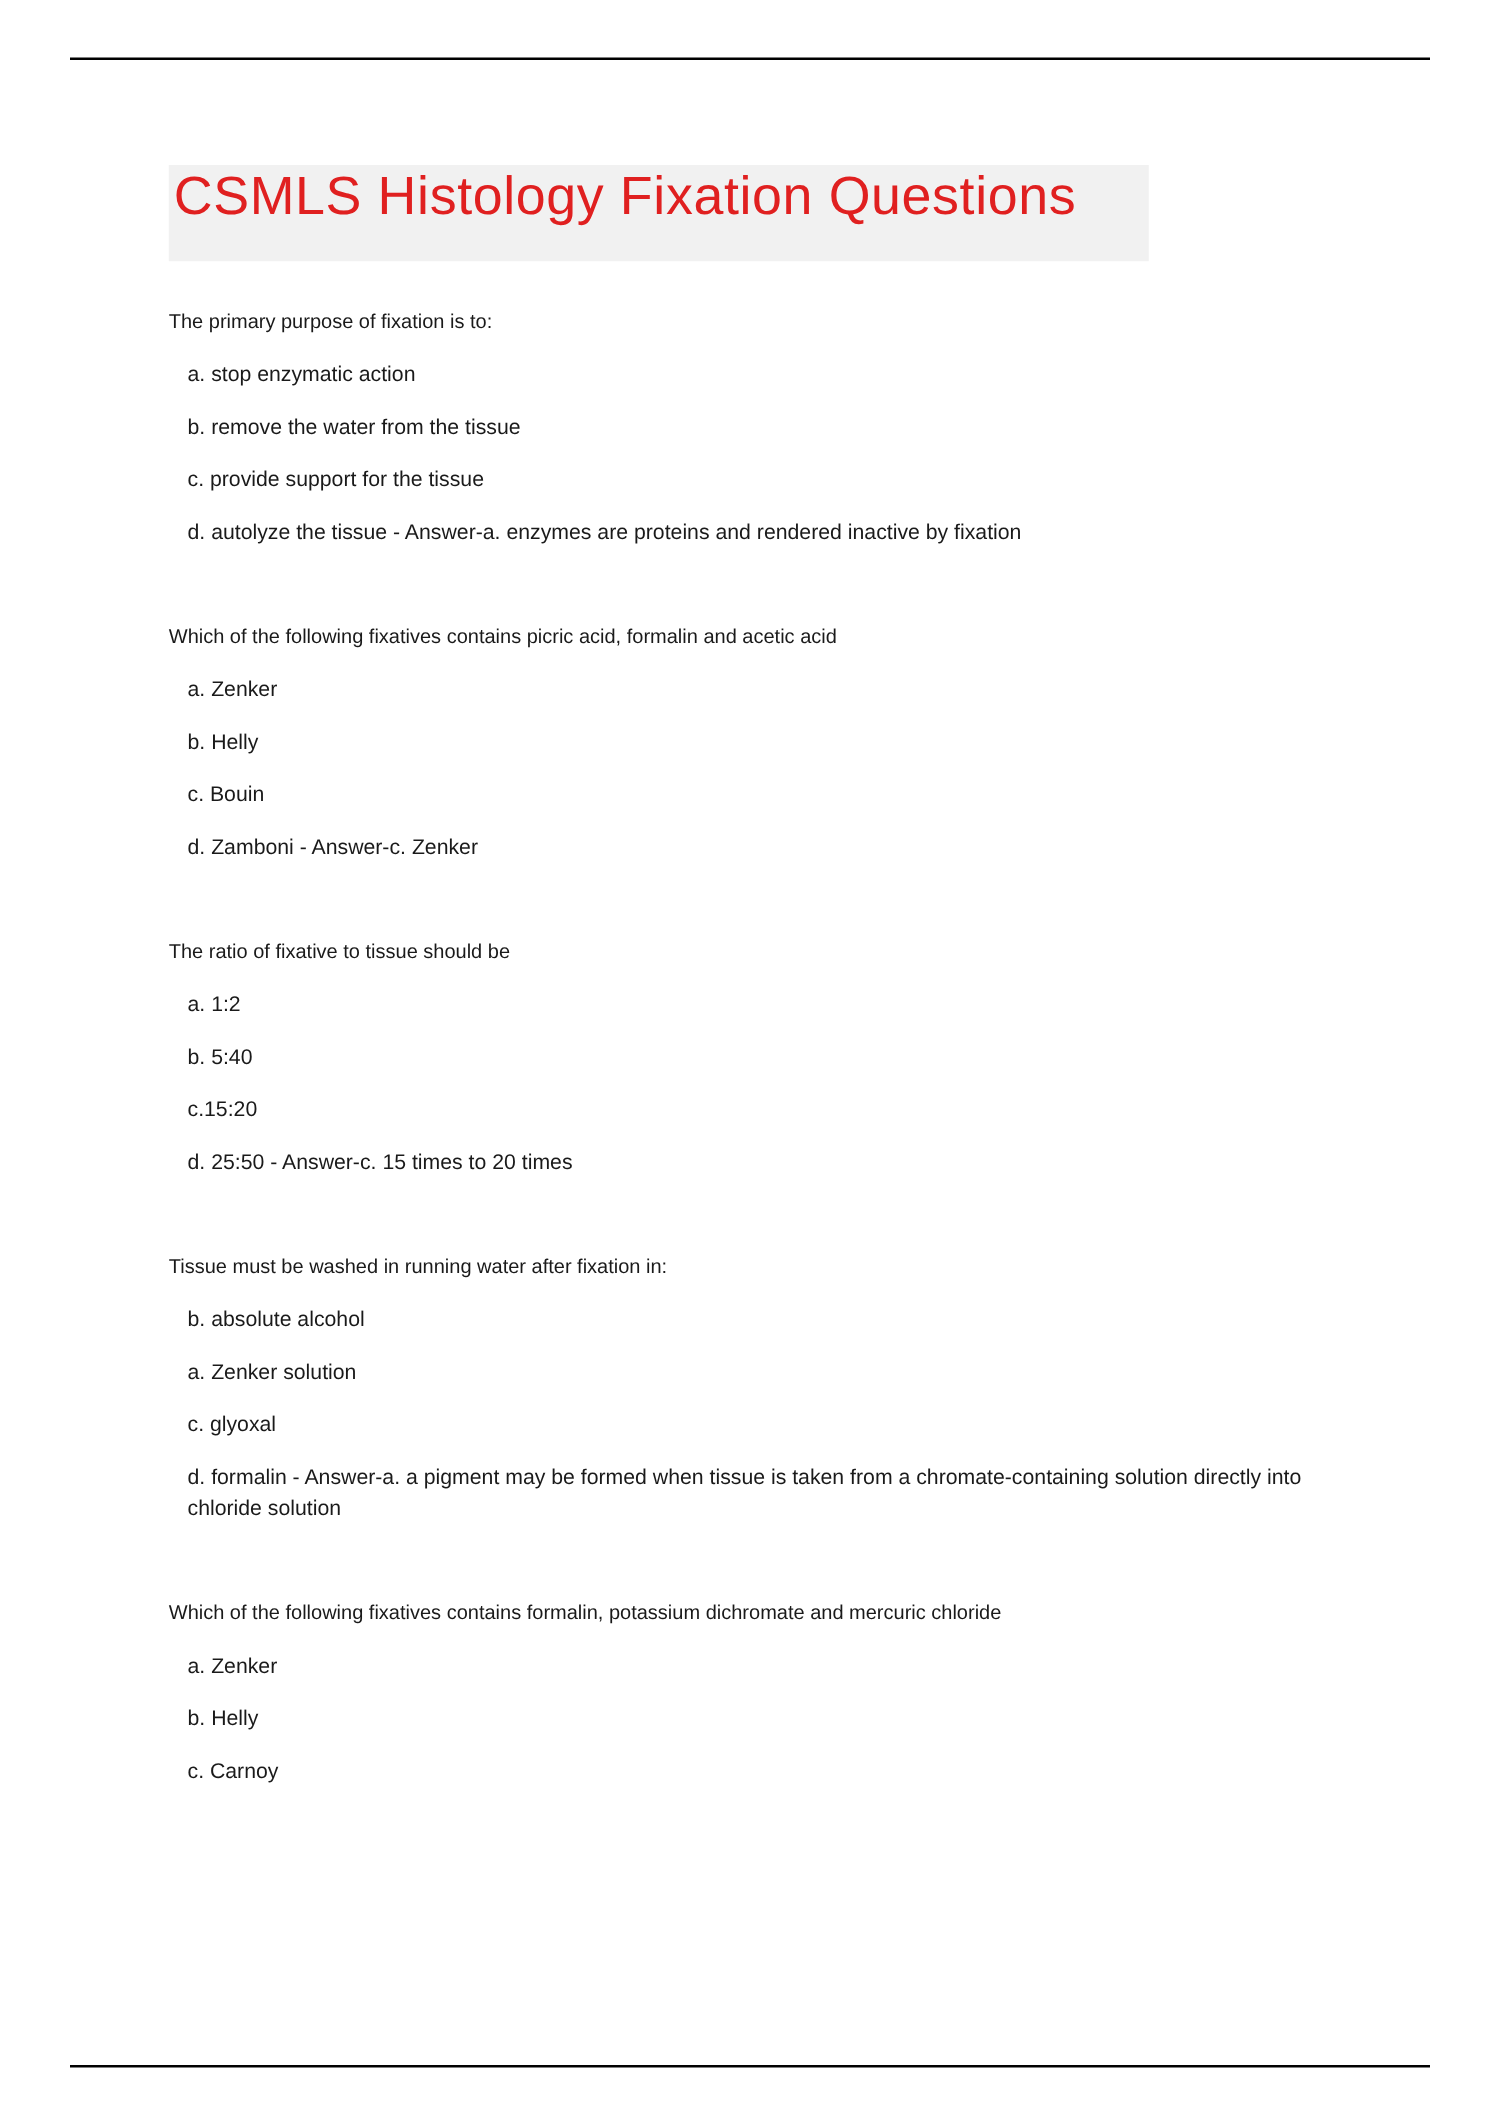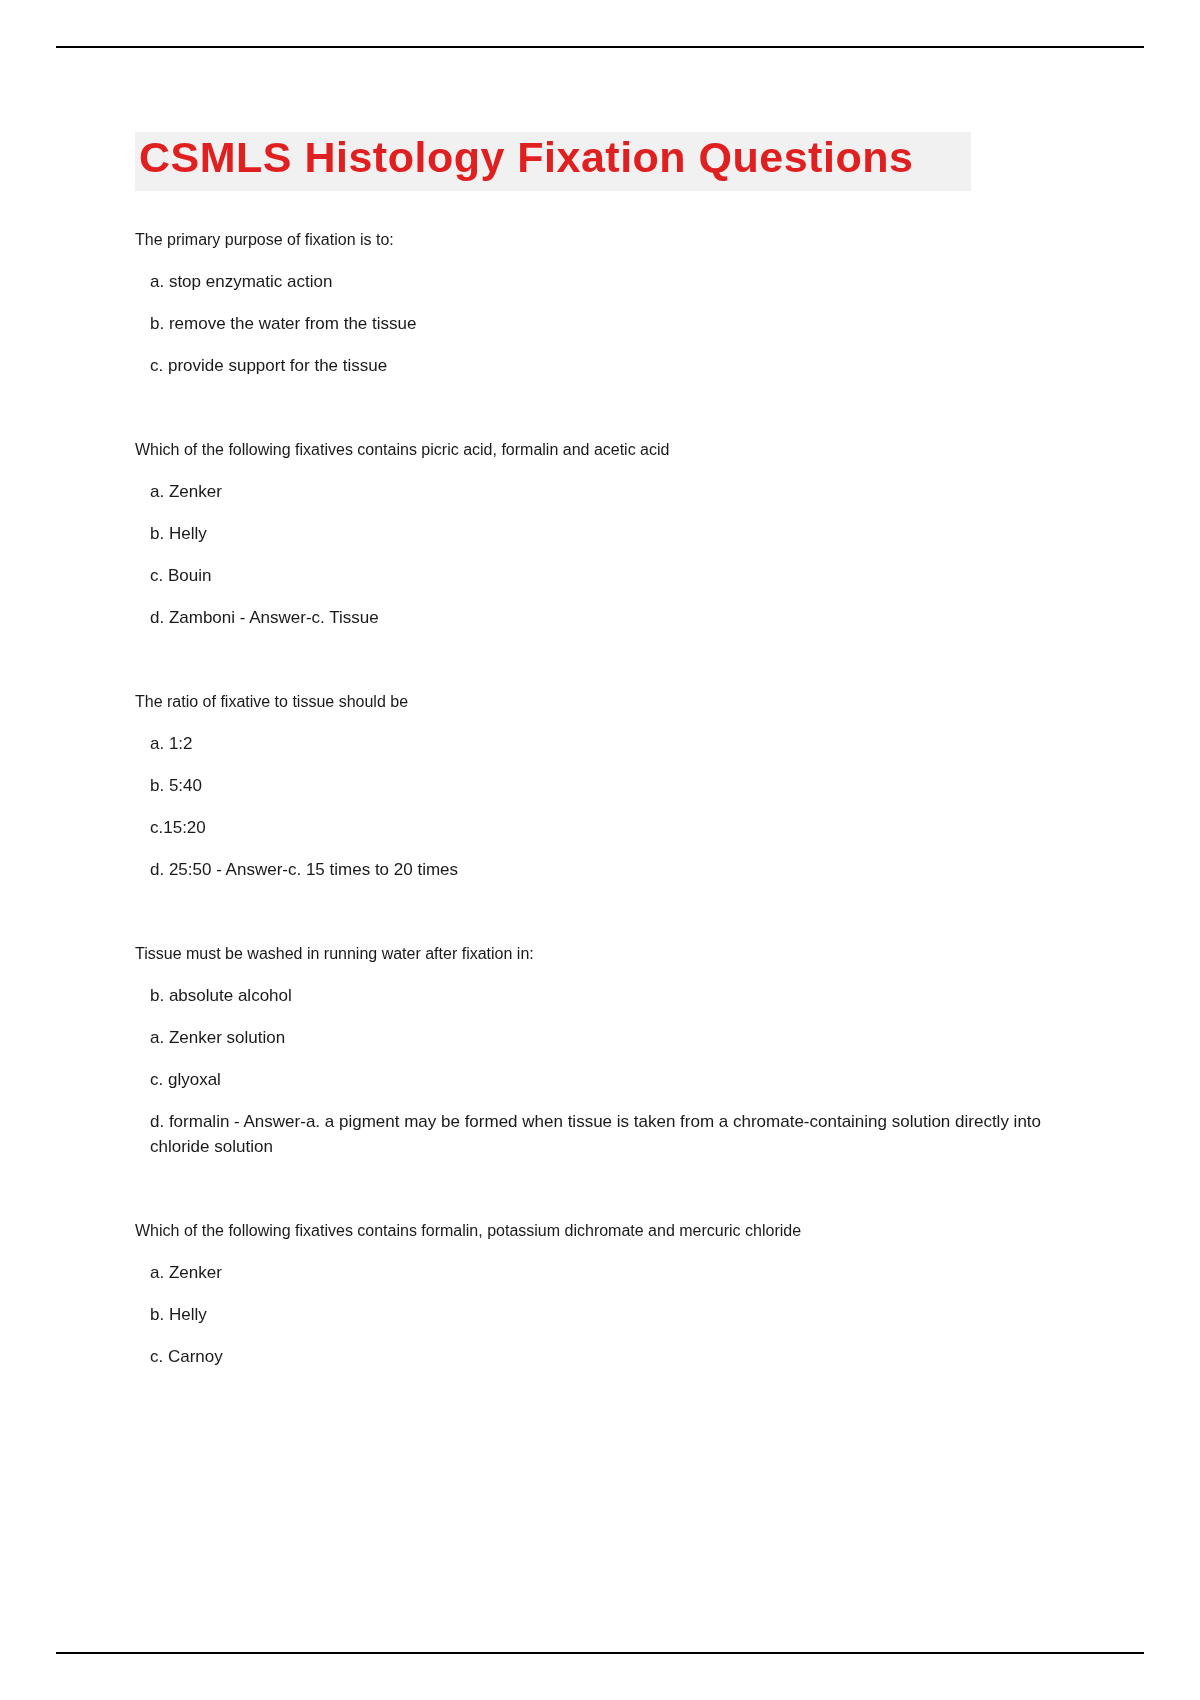--- a/index.html
+++ b/index.html
@@ -29,25 +29,25 @@
   .content {
     position: absolute;
     top: 132px;
     left: 135px;
     right: 132px;
   }
 
   .doc-title {
     display: inline-block;
     margin: 0 0 36px 0;
-    padding: 2px 58px 10px 4px;
+    padding: 2px 58px 28px 4px;
     background: #f1f1f1;
     color: #e02020;
     font-size: 43px;
-    font-weight: bold;
+    font-weight: normal;
     letter-spacing: 0.5px;
     line-height: 1.1;
     white-space: nowrap;
   }
 
   .question {
     margin: 59px 0 17px 0;
     font-size: 16px;
     line-height: 25px;
     color: #1a1a1a;
@@ -71,28 +71,29 @@
 
   <div class="content">
 
     <h1 class="doc-title">CSMLS Histology Fixation Questions</h1>
 
     <section class="question-block">
       <p class="question">The primary purpose of fixation is to:</p>
       <p class="option">a. stop enzymatic action</p>
       <p class="option">b. remove the water from the tissue</p>
       <p class="option">c. provide support for the tissue</p>
+      <p class="option">d. autolyze the tissue - Answer-a. enzymes are proteins and rendered inactive by fixation</p>
     </section>
 
     <section class="question-block">
       <p class="question">Which of the following fixatives contains picric acid, formalin and acetic acid</p>
       <p class="option">a. Zenker</p>
       <p class="option">b. Helly</p>
       <p class="option">c. Bouin</p>
-      <p class="option">d. Zamboni - Answer-c. Tissue</p>
+      <p class="option">d. Zamboni - Answer-c. Zenker</p>
     </section>
 
     <section class="question-block">
       <p class="question">The ratio of fixative to tissue should be</p>
       <p class="option">a. 1:2</p>
       <p class="option">b. 5:40</p>
       <p class="option">c.15:20</p>
       <p class="option">d. 25:50 - Answer-c. 15 times to 20 times</p>
     </section>
 

